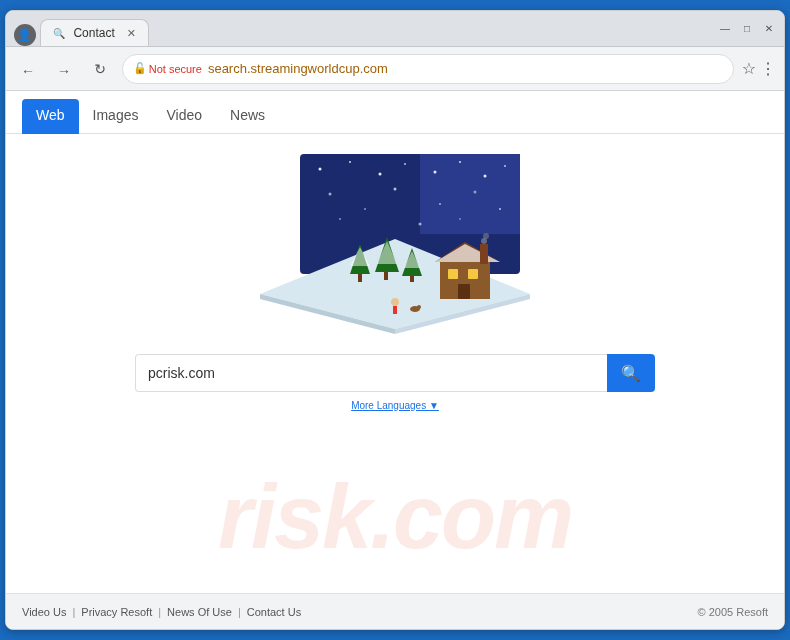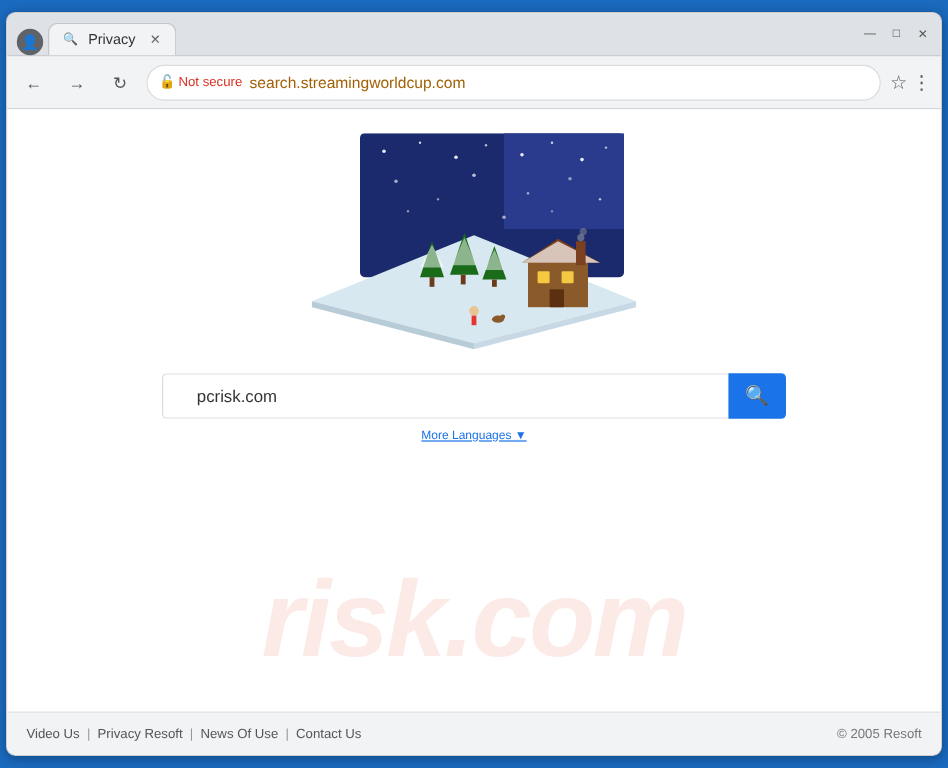--- a/index.html
+++ b/index.html
@@ -194,21 +194,21 @@
     .search-box-row {
       display: flex;
       width: 520px;
       height: 38px;
     }
     .search-input {
       flex: 1;
       border: 1px solid #dadce0;
       border-right: none;
       border-radius: 4px 0 0 4px;
-      padding: 0 28px;
+      padding: 0 12px;
       font-size: 14px;
       color: #333;
       outline: none;
     }
     .search-button {
       width: 48px;
       background: #1a73e8;
       border: none;
       border-radius: 0 4px 4px 0;
       cursor: pointer;
@@ -288,21 +288,21 @@
 </head>
 <body>
 
 <div class="browser-window">
 
   <div class="title-bar">
     <div class="tab-area">
       <div class="profile-icon">👤</div>
       <div class="tab">
         <span class="tab-favicon">🔍</span>
-        <span>Privacy</span>
+        <span>Contact</span>
         <span class="tab-close">✕</span>
       </div>
     </div>
     <div class="window-controls">
       <div class="win-btn">—</div>
       <div class="win-btn">□</div>
       <div class="win-btn">✕</div>
     </div>
   </div>
 
@@ -324,20 +324,26 @@
       <span class="url-text">search.streamingworldcup.com</span>
     </div>
     <div class="address-bar-right">
       <span class="star-icon">☆</span>
       <span class="menu-icon">⋮</span>
     </div>
   </div>
 
   <div class="page-content">
 
+    <div class="search-tabs">
+      <div class="search-tab active">Web</div>
+      <div class="search-tab">Images</div>
+      <div class="search-tab">Video</div>
+      <div class="search-tab">News</div>
+    </div>
 
     <div class="scene-container">
       <svg class="scene-svg" viewBox="0 0 350 180" xmlns="http://www.w3.org/2000/svg">
 
         <rect x="80" y="0" width="220" height="120" fill="#1a2a6c" rx="4"></rect>
         <rect x="200" y="0" width="100" height="80" fill="#2a3a8c"></rect>
 
         <circle cx="100" cy="15" r="1.5" fill="white" opacity="0.9"></circle>
         <circle cx="130" cy="8" r="1" fill="white" opacity="0.8"></circle>
         <circle cx="160" cy="20" r="1.5" fill="white" opacity="0.9"></circle>

